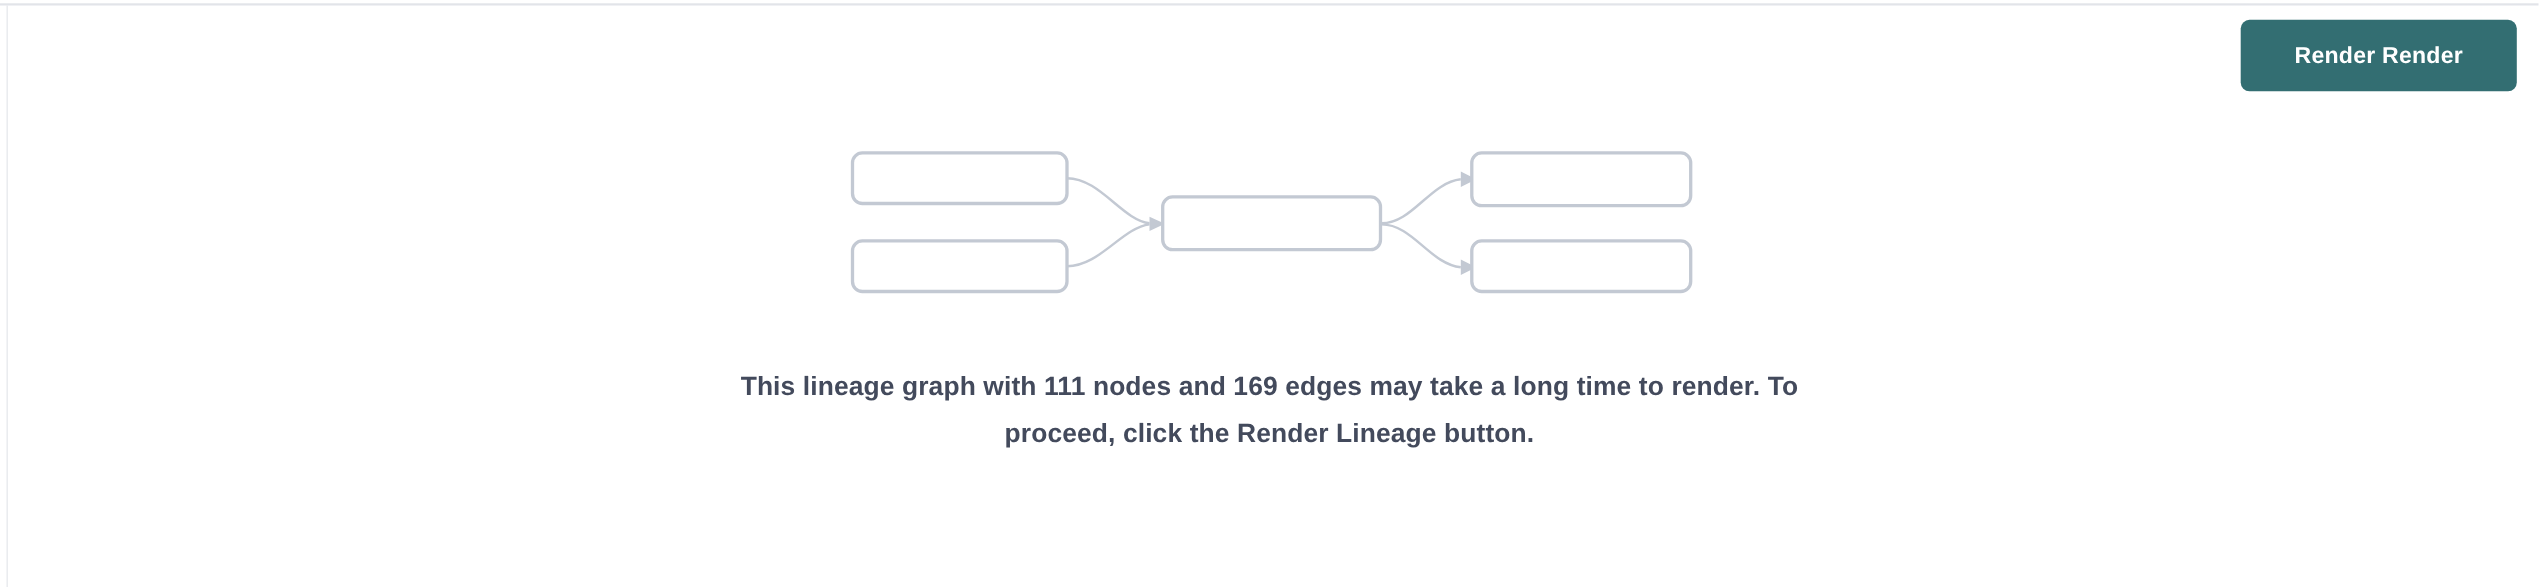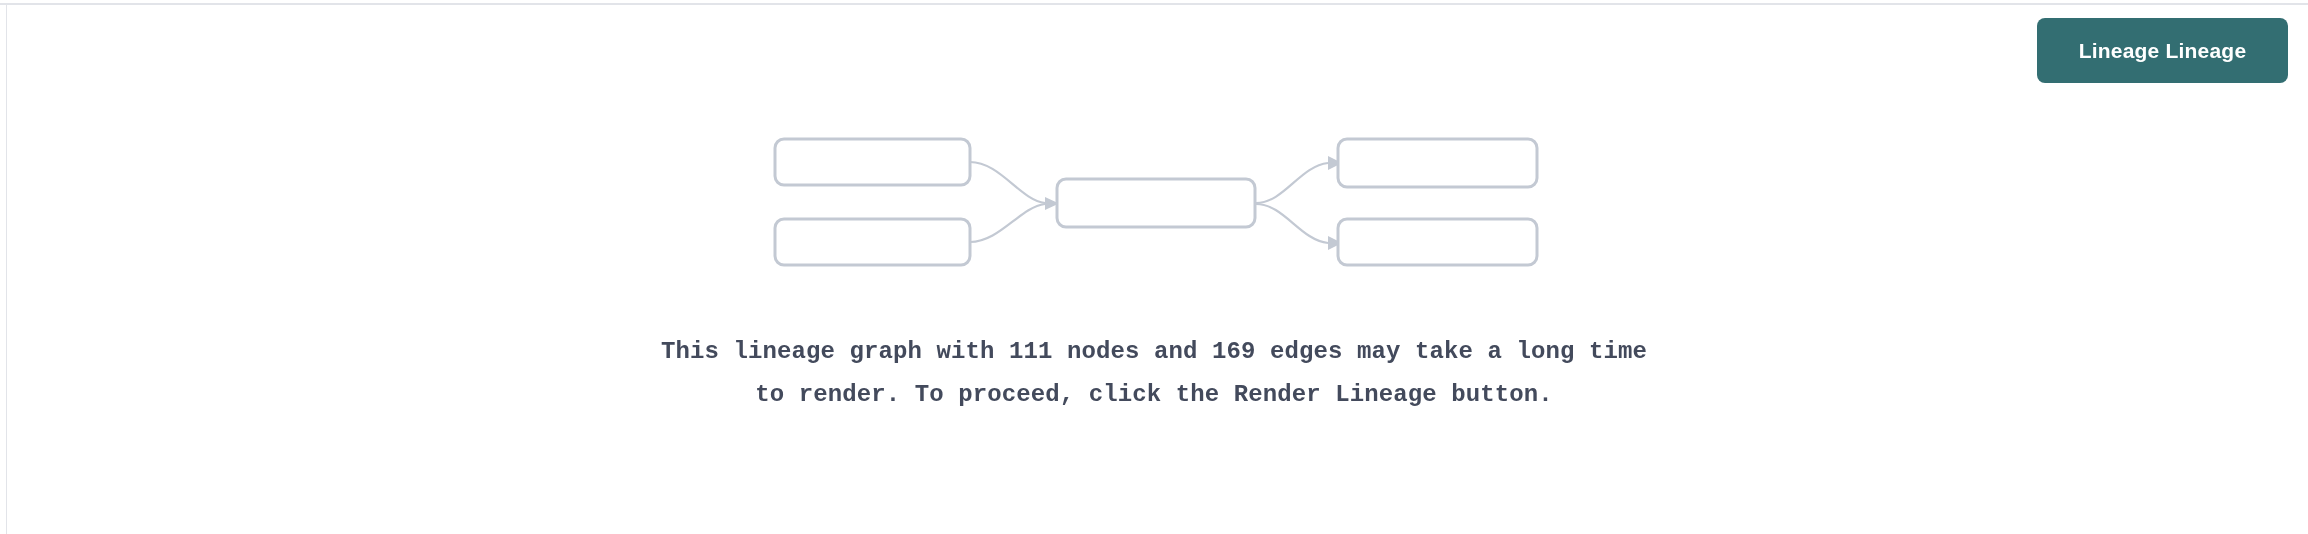--- a/index.html
+++ b/index.html
@@ -84,37 +84,37 @@
   }
 
   
   .message {
     position: absolute;
     left: 654px;
     top: 330px;
     width: 1000px;
     text-align: center;
     color: #434a5c;
-    font-family: Liberation Mono, monospace;
+    font-family: Liberation Sans, sans-serif;
     font-size: 24px;
     font-weight: bold;
     line-height: 43px;
     letter-spacing: 0.1px;
   }
 </style>
 </head>
 <body>
 
 <div class="screen">
 
   <div class="panel-top-rule"></div>
   <div class="panel-left-rule"></div>
 
   <button class="render-button">
-    <span>Lineage Lineage</span>
+    <span>Render Render</span>
   </button>
 
   <div class="graph-placeholder">
     <svg width="920" height="200" viewBox="0 0 920 200" xmlns="http://www.w3.org/2000/svg">
 
       <path class="ph-edge" d="M 270 62 C 300 62, 320 100, 345 103"></path>
       <path class="ph-edge" d="M 270 142 C 300 142, 320 107, 345 104"></path>
       <polygon class="ph-arrowhead" points="345,97 359,103.5 345,110"></polygon>
 
       <path class="ph-edge" d="M 556 103 C 584 103, 600 66, 628 63"></path>

